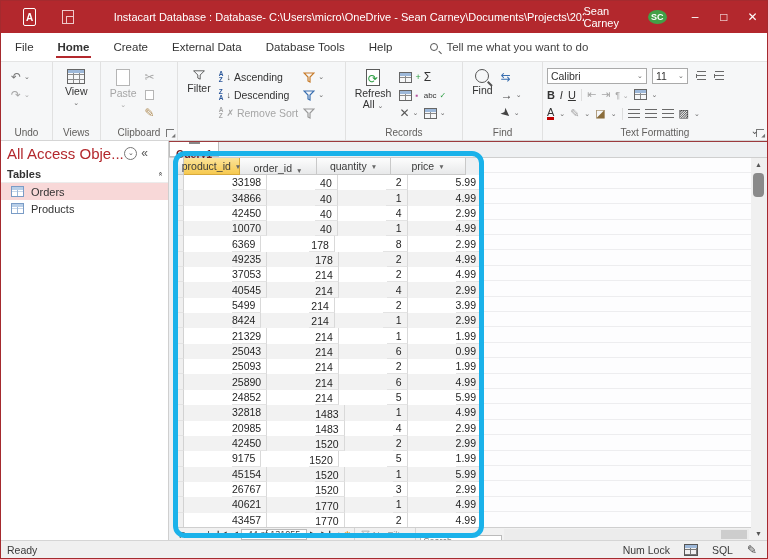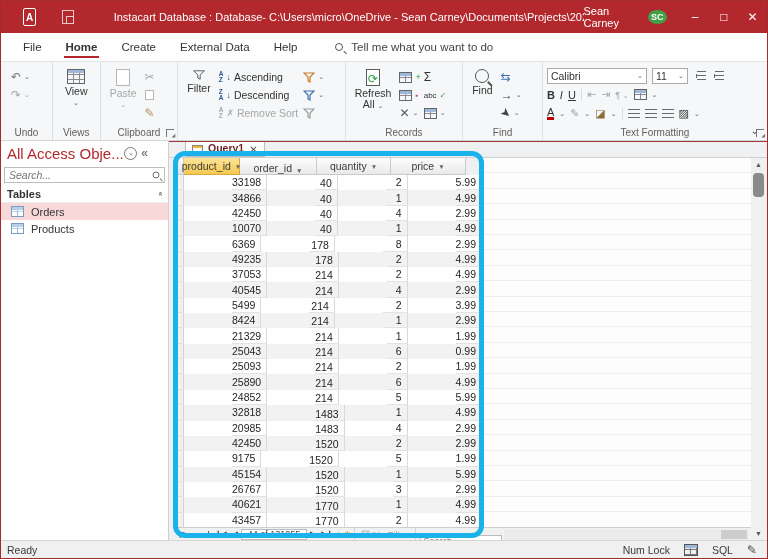--- a/index.html
+++ b/index.html
@@ -15,21 +15,21 @@
   .save-icon { width:14px; height:14px; border:1.4px solid #efc9ca; margin-left:26px; position:relative; }
   .save-icon::after { content:""; position:absolute; left:3px; bottom:0; width:6px; height:6px; border:1px solid #efc9ca; border-bottom:none; }
   .title-text { margin-left:40px; font-size:11px; white-space:nowrap; overflow:hidden; }
   .tb-right { margin-left:auto; display:flex; align-items:center; height:100%; }
   .user-name { font-size:11px; margin-right:10px; }
   .avatar { width:22px; height:14px; border-radius:50%; background:#43a047; color:#fff; font-size:9px; font-weight:bold;
     display:flex; align-items:center; justify-content:center; margin-right:14px; }
   .cap-btn { width:34px; height:32px; display:flex; align-items:center; justify-content:center; font-size:12px; color:#fff; }
 
   
-  .menubar { position:absolute; left:0; top:32px; right:0; height:29px; background:#fff; display:flex; align-items:center; border-bottom:1px solid #e4e4e4;padding-left:8px; }
+  .menubar { position:absolute; left:0; top:32px; right:0; height:29px; background:#fff; display:flex; align-items:center; border-bottom:1px solid #e4e4e4; }
   .menu-tab { padding:6px 10px; margin-left:4px; font-size:11.5px; color:#333; position:relative; cursor:default; }
   .menu-tab.active { font-weight:bold; }
   .menu-tab.active::after { content:""; position:absolute; left:8px; right:8px; bottom:1px; height:2.5px; background:#b3282d; }
   .tellme { display:flex; align-items:center; margin-left:28px; color:#444; font-size:11.5px; gap:8px; }
   .mag { width:8px; height:8px; border:1.4px solid #555; border-radius:50%; position:relative; display:inline-block; }
   .mag::after { content:""; position:absolute; width:4px; height:1.4px; background:#555; transform:rotate(45deg); left:7px; top:8px; }
 
   
   .ribbon { position:absolute; left:0; top:61px; right:0; height:79px; background:#f6f7f8; border-bottom:1px solid #d5d5d5; display:flex; }
   .rgroup { position:relative; height:100%; border-right:1px solid #e1e1e1; padding:4px 4px 16px 4px; display:flex; align-items:flex-start; gap:3px; }
@@ -77,21 +77,21 @@
   .nav-item { display:flex; align-items:center; height:17px; padding-left:10px; gap:7px; font-size:11px; color:#333; }
   .nav-item.selected { background:#f8d8d8; }
   .tbl-icon { width:13px; height:11px; border:1px solid #7a9cc6; flex:0 0 auto;
     background:linear-gradient(#b9cfe8 0 3px, transparent 3px),
       repeating-linear-gradient(to right, transparent 0 5px, #9db8d9 5px 6px),
       repeating-linear-gradient(to bottom, transparent 0 4px, #c6d6ea 4px 5px); background-color:#fff; }
 
   
   .content { position:absolute; left:168px; top:0; right:0; bottom:0; }
   .tabbar { position:absolute; left:0; top:0; right:0; height:17px; background:#eef0f2; border-top:1px solid #9c3a3d; border-bottom:1px solid #cfcfcf; display:flex; }
-  .qtab { background:#fff; border:1px solid #bdbdbd; border-top:none; margin-left:16px; display:flex; align-items:center; padding:0 6px; gap:5px; }
+  .qtab { background:#fff; border:1px solid #bdbdbd; border-top:none; margin-left:0; display:flex; align-items:center; padding:0 6px; gap:5px;flex-direction:column; }
   .qtab-icon { width:11px; height:9px; border:1px solid #888; background:linear-gradient(#f0b53e 0 2.5px, #fff 2.5px); }
   .qtab-label { font-size:10.5px; font-weight:bold; color:#6d1f22; border-bottom:2px solid #b3282d; line-height:11px; }
   .qtab-close { font-size:10px; color:#555; }
   .sheet-bg { position:absolute; left:313px; right:16px; top:17px; bottom:13px; background:
       repeating-linear-gradient(to bottom, #fdfdfe 0 14.4px, #ededef 14.4px 15.4px); }
 
   
   .datasheet { position:absolute; left:8px; top:17px; width:305px; }
   .ds-row { display:flex; height:15.35px; background:#fff;gap:48px; }
   .ds-row.alt { background:#f2f2f2; }
@@ -156,20 +156,21 @@
       <span class="cap-btn">✕</span>
     </div>
   </div>
 
   <div class="menubar">
     <div id="menu-tabs" style="display:flex;align-items:center;height:100%">
         <span class="menu-tab">File</span>
         <span class="menu-tab active">Home</span>
         <span class="menu-tab">Create</span>
         <span class="menu-tab">External Data</span>
+        <span class="menu-tab">Database Tools</span>
         <span class="menu-tab">Help</span>
       </div>
     <div class="tellme">
       <span class="mag"></span>
       <span>Tell me what you want to do</span>
     </div>
   </div>
 
   <div class="ribbon">
     <div class="rgroup" style="width:52px">
@@ -374,24 +375,20 @@
     <span class="ribbon-collapse">⌄</span>
   </div>
 
   <div class="bodyarea">
 
     <div class="sidebar">
       <div class="sb-title">
         <span class="sb-title-text">All Access Obje...</span>
         <span class="sb-circle">⌄</span>
         <span class="sb-shutter">«</span>
-      </div>
-      <div class="sb-search">
-        <input placeholder="Search..." style="">
-        <span class="mag" style="transform:scale(.85)"></span>
       </div>
       <div class="sb-section">
         <span>Tables</span>
         <span class="sb-chevrons">«</span>
       </div>
       <div id="nav-items">
           <div class="nav-item selected">
             <span class="tbl-icon"></span>
             <span>Orders</span>
           </div>

